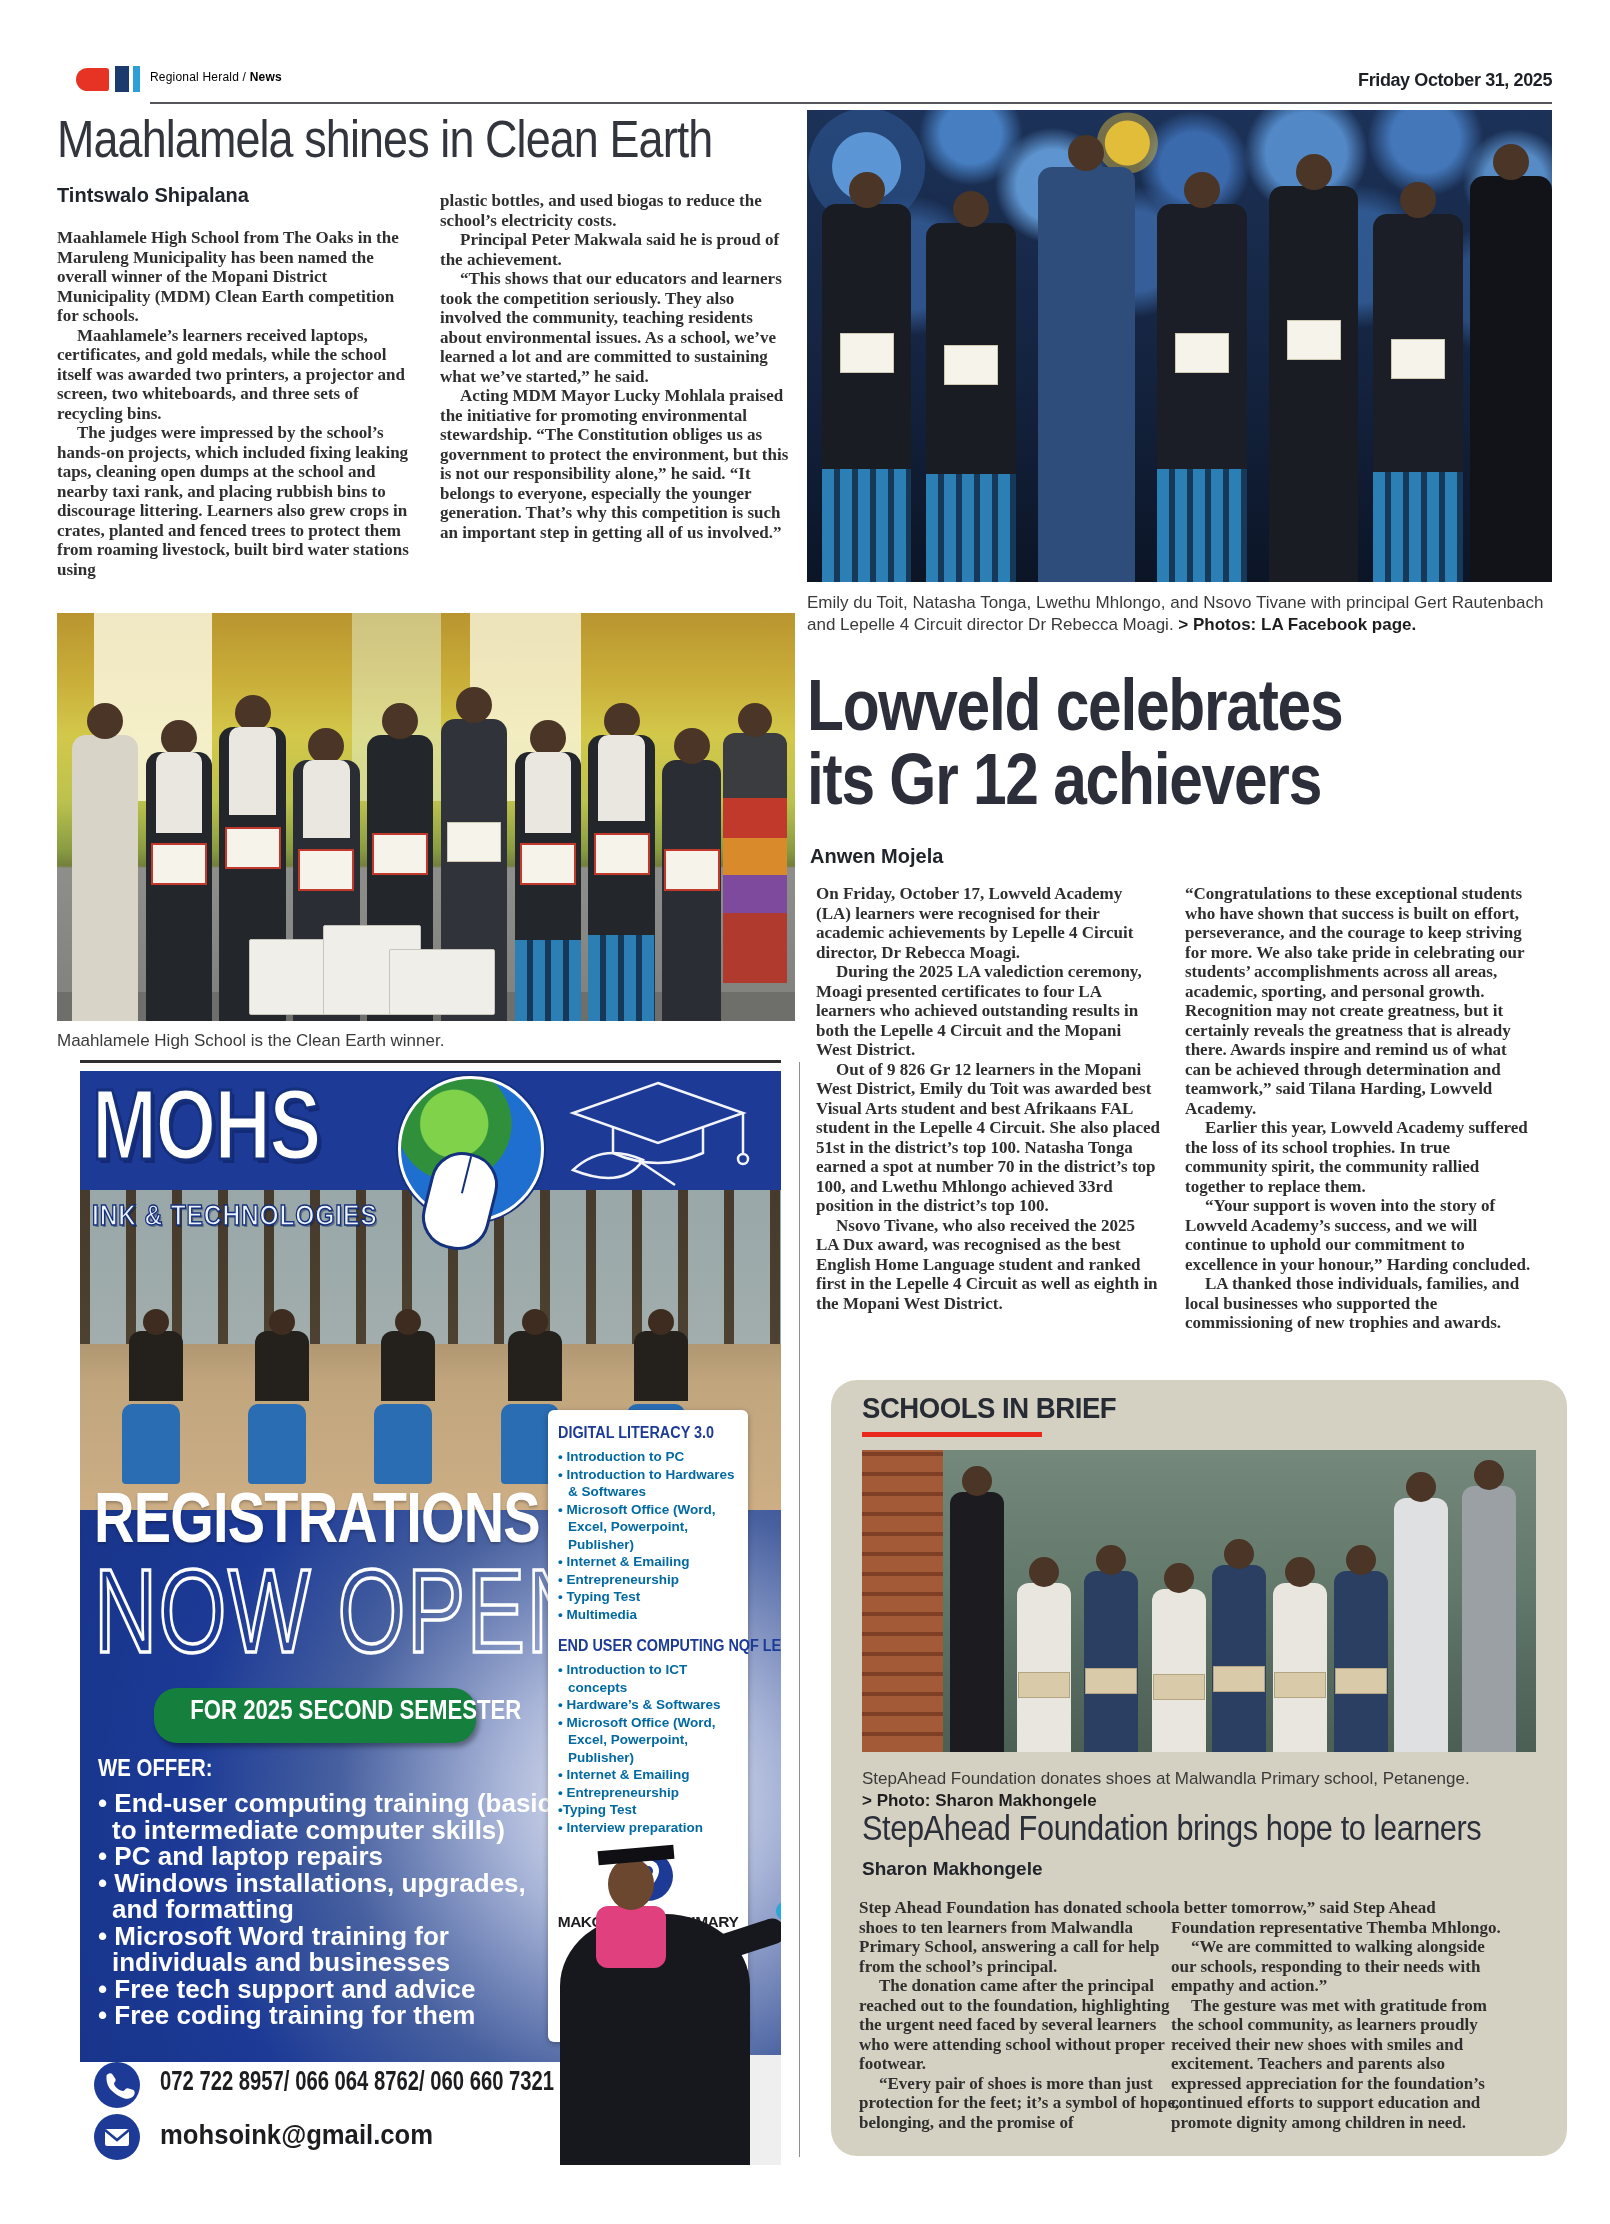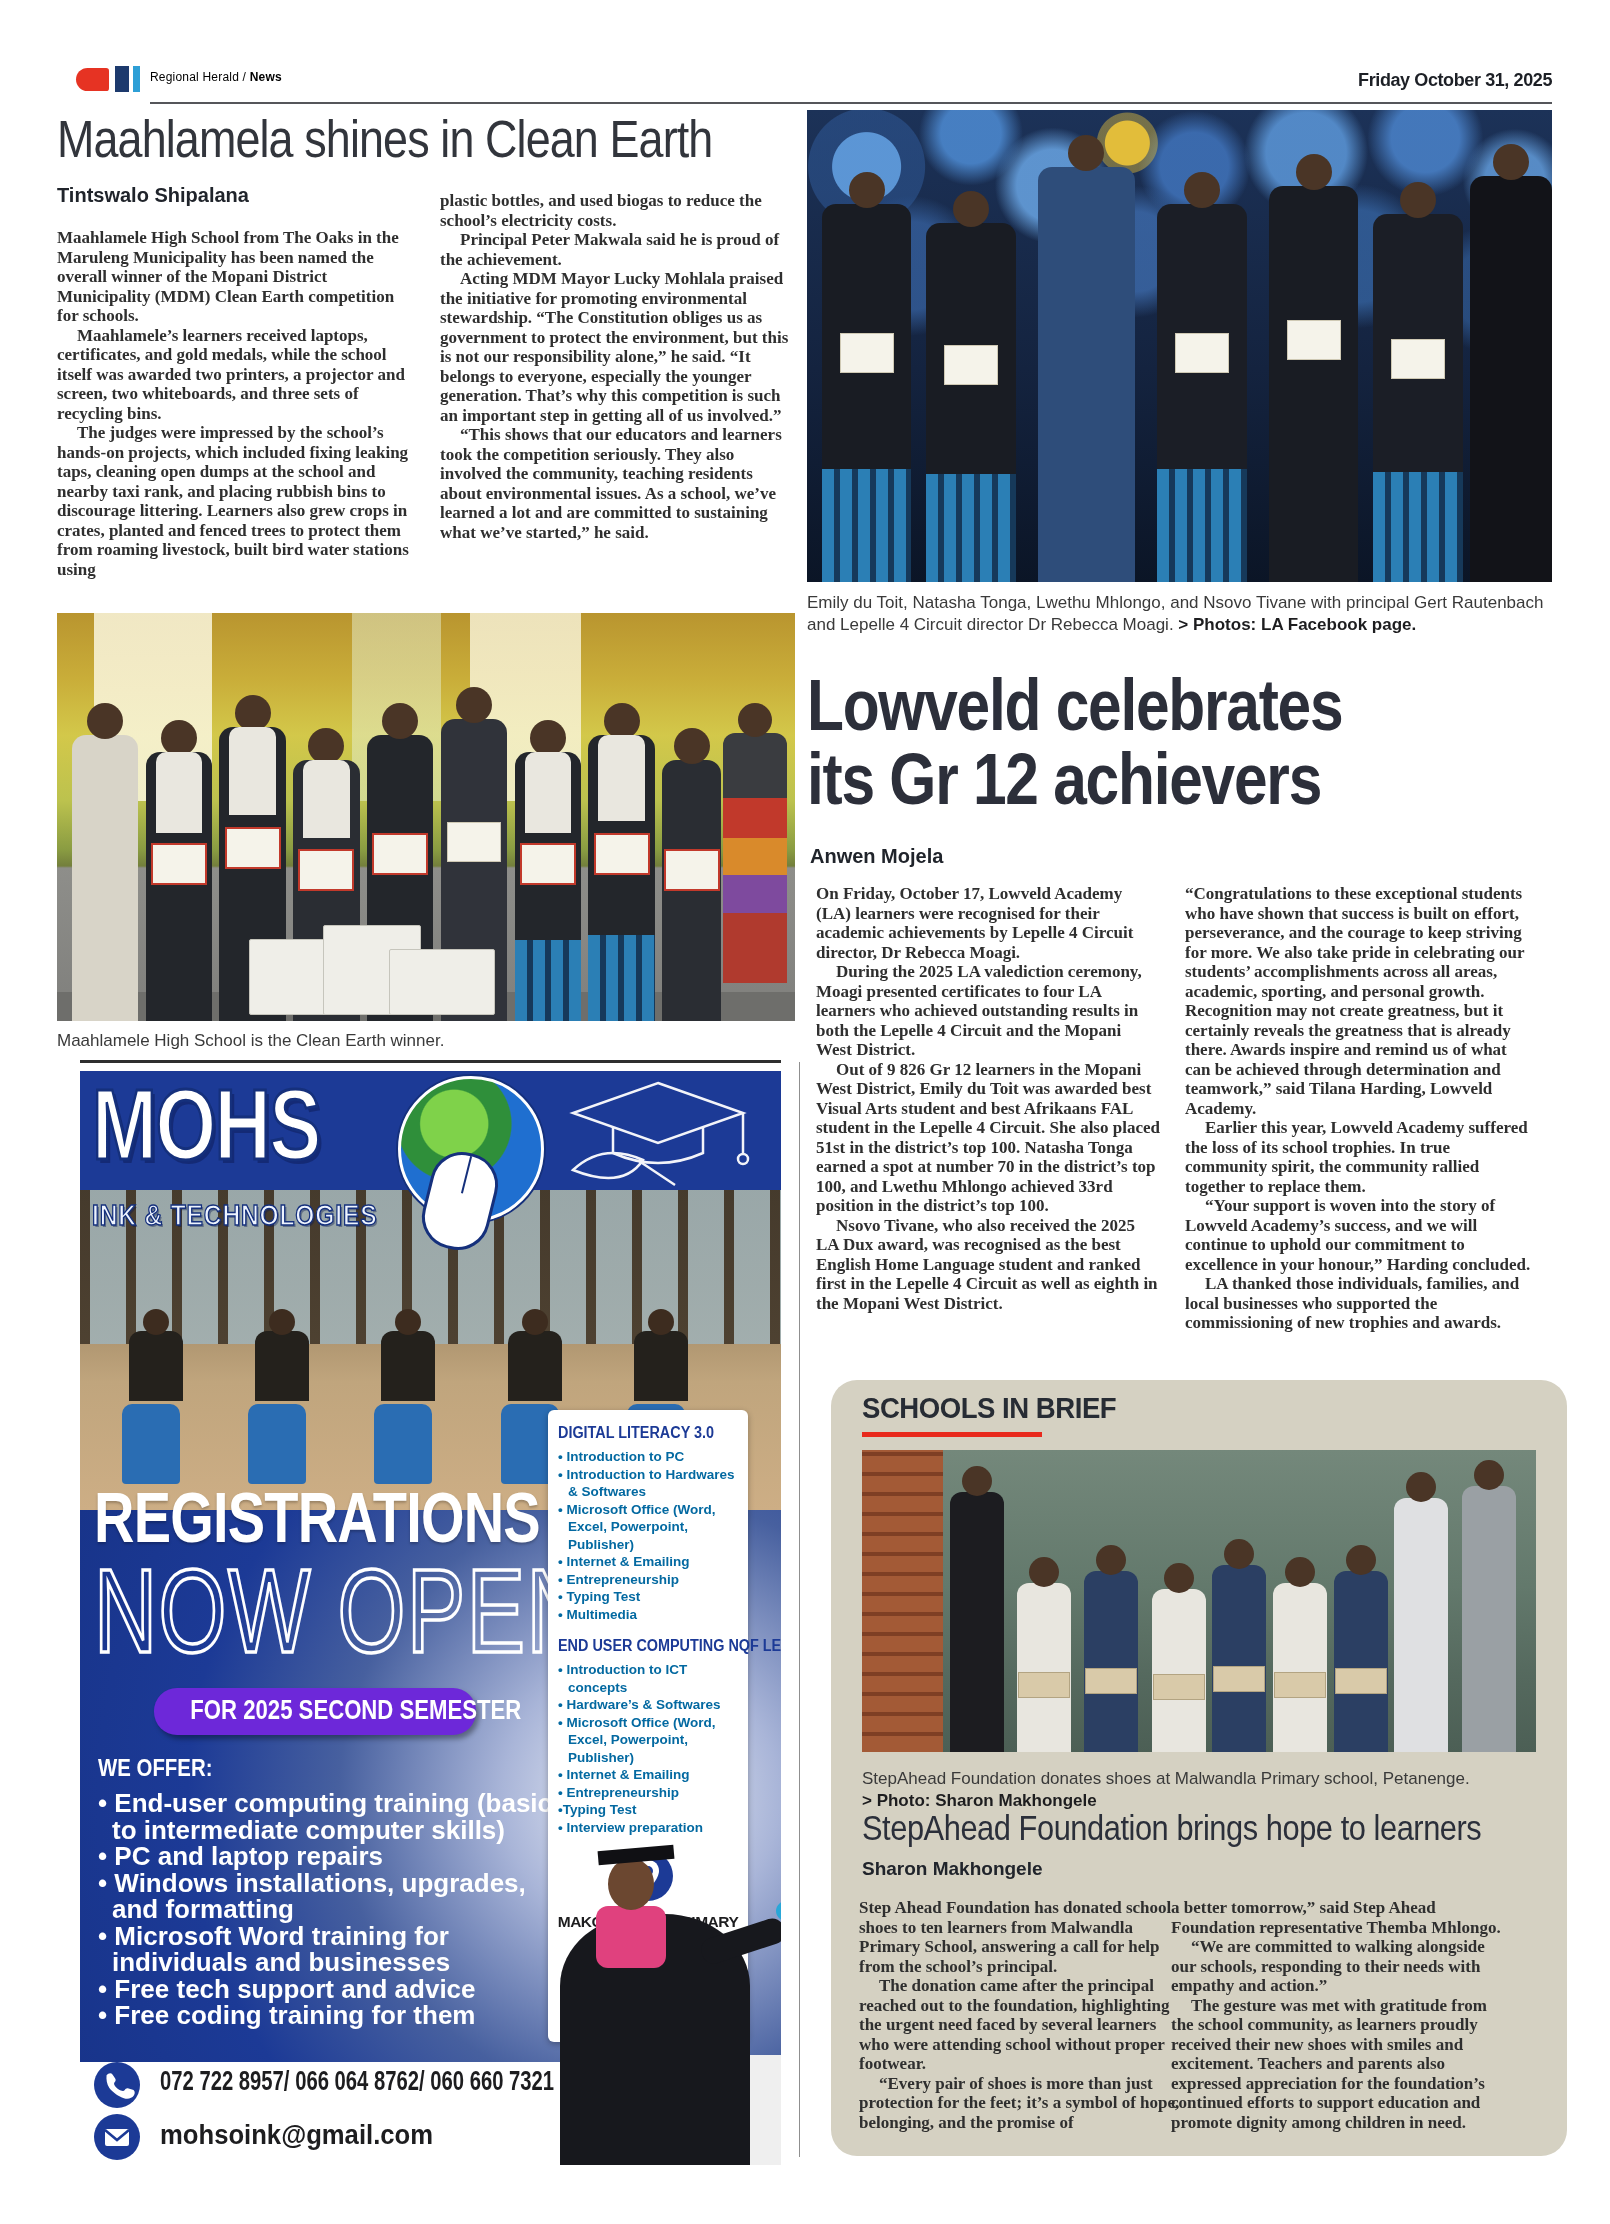--- a/index.html
+++ b/index.html
@@ -121,21 +121,21 @@
     border:3px solid #15307c;transform:rotate(14deg);z-index:5;}
   .mouse::before{content:"";position:absolute;left:50%;top:0;width:2px;height:38px;background:#15307c;transform:translateX(-50%);}
   .gradcap-svg{position:absolute;right:8px;top:4px;z-index:3;}
 
   .ad-blue{position:absolute;left:0;top:450px;width:100%;height:552px;
     background:radial-gradient(circle at 80% 52%,#eef1f8 0%,#a9b5d8 22%,#47609f 48%,#1c3a96 72%,#18348a 100%);}
   .ad-reg{position:absolute;left:14px;top:418px;font-size:70px;font-weight:800;color:#fff;letter-spacing:-1px;
     white-space:nowrap;transform:scaleX(.80);transform-origin:0 0;text-shadow:0 2px 3px rgba(0,0,0,.25);z-index:6;}
   .ad-now{position:absolute;left:14px;top:492px;font-size:118px;line-height:118px;font-weight:400;color:transparent;
     -webkit-text-stroke:3.5px #fff;letter-spacing:2px;white-space:nowrap;transform:scaleX(.74);transform-origin:0 0;z-index:6;}
-  .ad-pill{position:absolute;left:74px;top:628px;width:322px;height:47px;background:#6d28d9;border-radius:23px;
+  .ad-pill{position:absolute;left:74px;top:628px;width:322px;height:55px;background:#15803d;border-radius:23px;
     box-shadow:3px 4px 5px rgba(0,0,0,.35);text-align:center;line-height:44px;z-index:6;}
   .ad-pill span{display:inline-block;font-size:27px;font-weight:800;color:#fff;transform:scaleX(.82);white-space:nowrap;}
   .ad-offerh{position:absolute;left:18px;top:694px;font-size:24px;font-weight:800;color:#fff;
     white-space:nowrap;transform:scaleX(.85);transform-origin:0 0;z-index:6;}
   .ad-offers{position:absolute;left:18px;top:730px;width:470px;z-index:6;}
   .ad-offers .li{font-size:26px;font-weight:700;color:#fff;line-height:26.5px;padding-left:14px;text-indent:-14px;}
 
   .ad-panel{position:absolute;left:468px;top:350px;width:200px;height:632px;background:#fff;border-radius:6px;
     box-shadow:0 2px 6px rgba(0,0,0,.3);z-index:7;padding:0;}
   .pl-h{font-size:16px;font-weight:800;color:#1c3a96;white-space:nowrap;transform:scaleX(.9);transform-origin:0 0;
@@ -182,22 +182,22 @@
   <div class="headline1">Maahlamela shines in Clean Earth</div>
   <div class="byline a1-byline">Tintswalo Shipalana</div>
   <div class="bodycol a1c1">
     <p>Maahlamele High School from The Oaks in the Maruleng Municipality has been named the overall winner of the Mopani District Municipality (MDM) Clean Earth competition for schools.</p>
     <p>Maahlamele’s learners received laptops, certificates, and gold medals, while the school itself was awarded two printers, a projector and screen, two whiteboards, and three sets of recycling bins.</p>
     <p>The judges were impressed by the school’s hands-on projects, which included fixing leaking taps, cleaning open dumps at the school and nearby taxi rank, and placing rubbish bins to discourage littering. Learners also grew crops in crates, planted and fenced trees to protect them from roaming livestock, built bird water stations using</p>
   </div>
   <div class="bodycol a1c2">
     <p>plastic bottles, and used biogas to reduce the school’s electricity costs.</p>
     <p>Principal Peter Makwala said he is proud of the achievement.</p>
+    <p>“This shows that our educators and learners took the competition seriously. They also involved the community, teaching residents about environmental issues. As a school, we’ve learned a lot and are committed to sustaining what we’ve started,” he said.</p>
     <p>Acting MDM Mayor Lucky Mohlala praised the initiative for promoting environmental stewardship. “The Constitution obliges us as government to protect the environment, but this is not our responsibility alone,” he said. “It belongs to everyone, especially the younger generation. That’s why this competition is such an important step in getting all of us involved.”</p>
-    <p>“This shows that our educators and learners took the competition seriously. They also involved the community, teaching residents about environmental issues. As a school, we’ve learned a lot and are committed to sustaining what we’ve started,” he said.</p>
   </div>
 
   <div class="photo1">
     <div class="p1-banner"></div>
     <div class="p1-floorline"></div>
     <div class="person" style="left:2%;width:9%;height:70%;background:#d8d4c8;"></div>
     <div class="person" style="left:12%;width:9%;height:66%;background:#23262b;">
         <div class="shirt"></div>
         <div class="cert"></div>
       </div>

